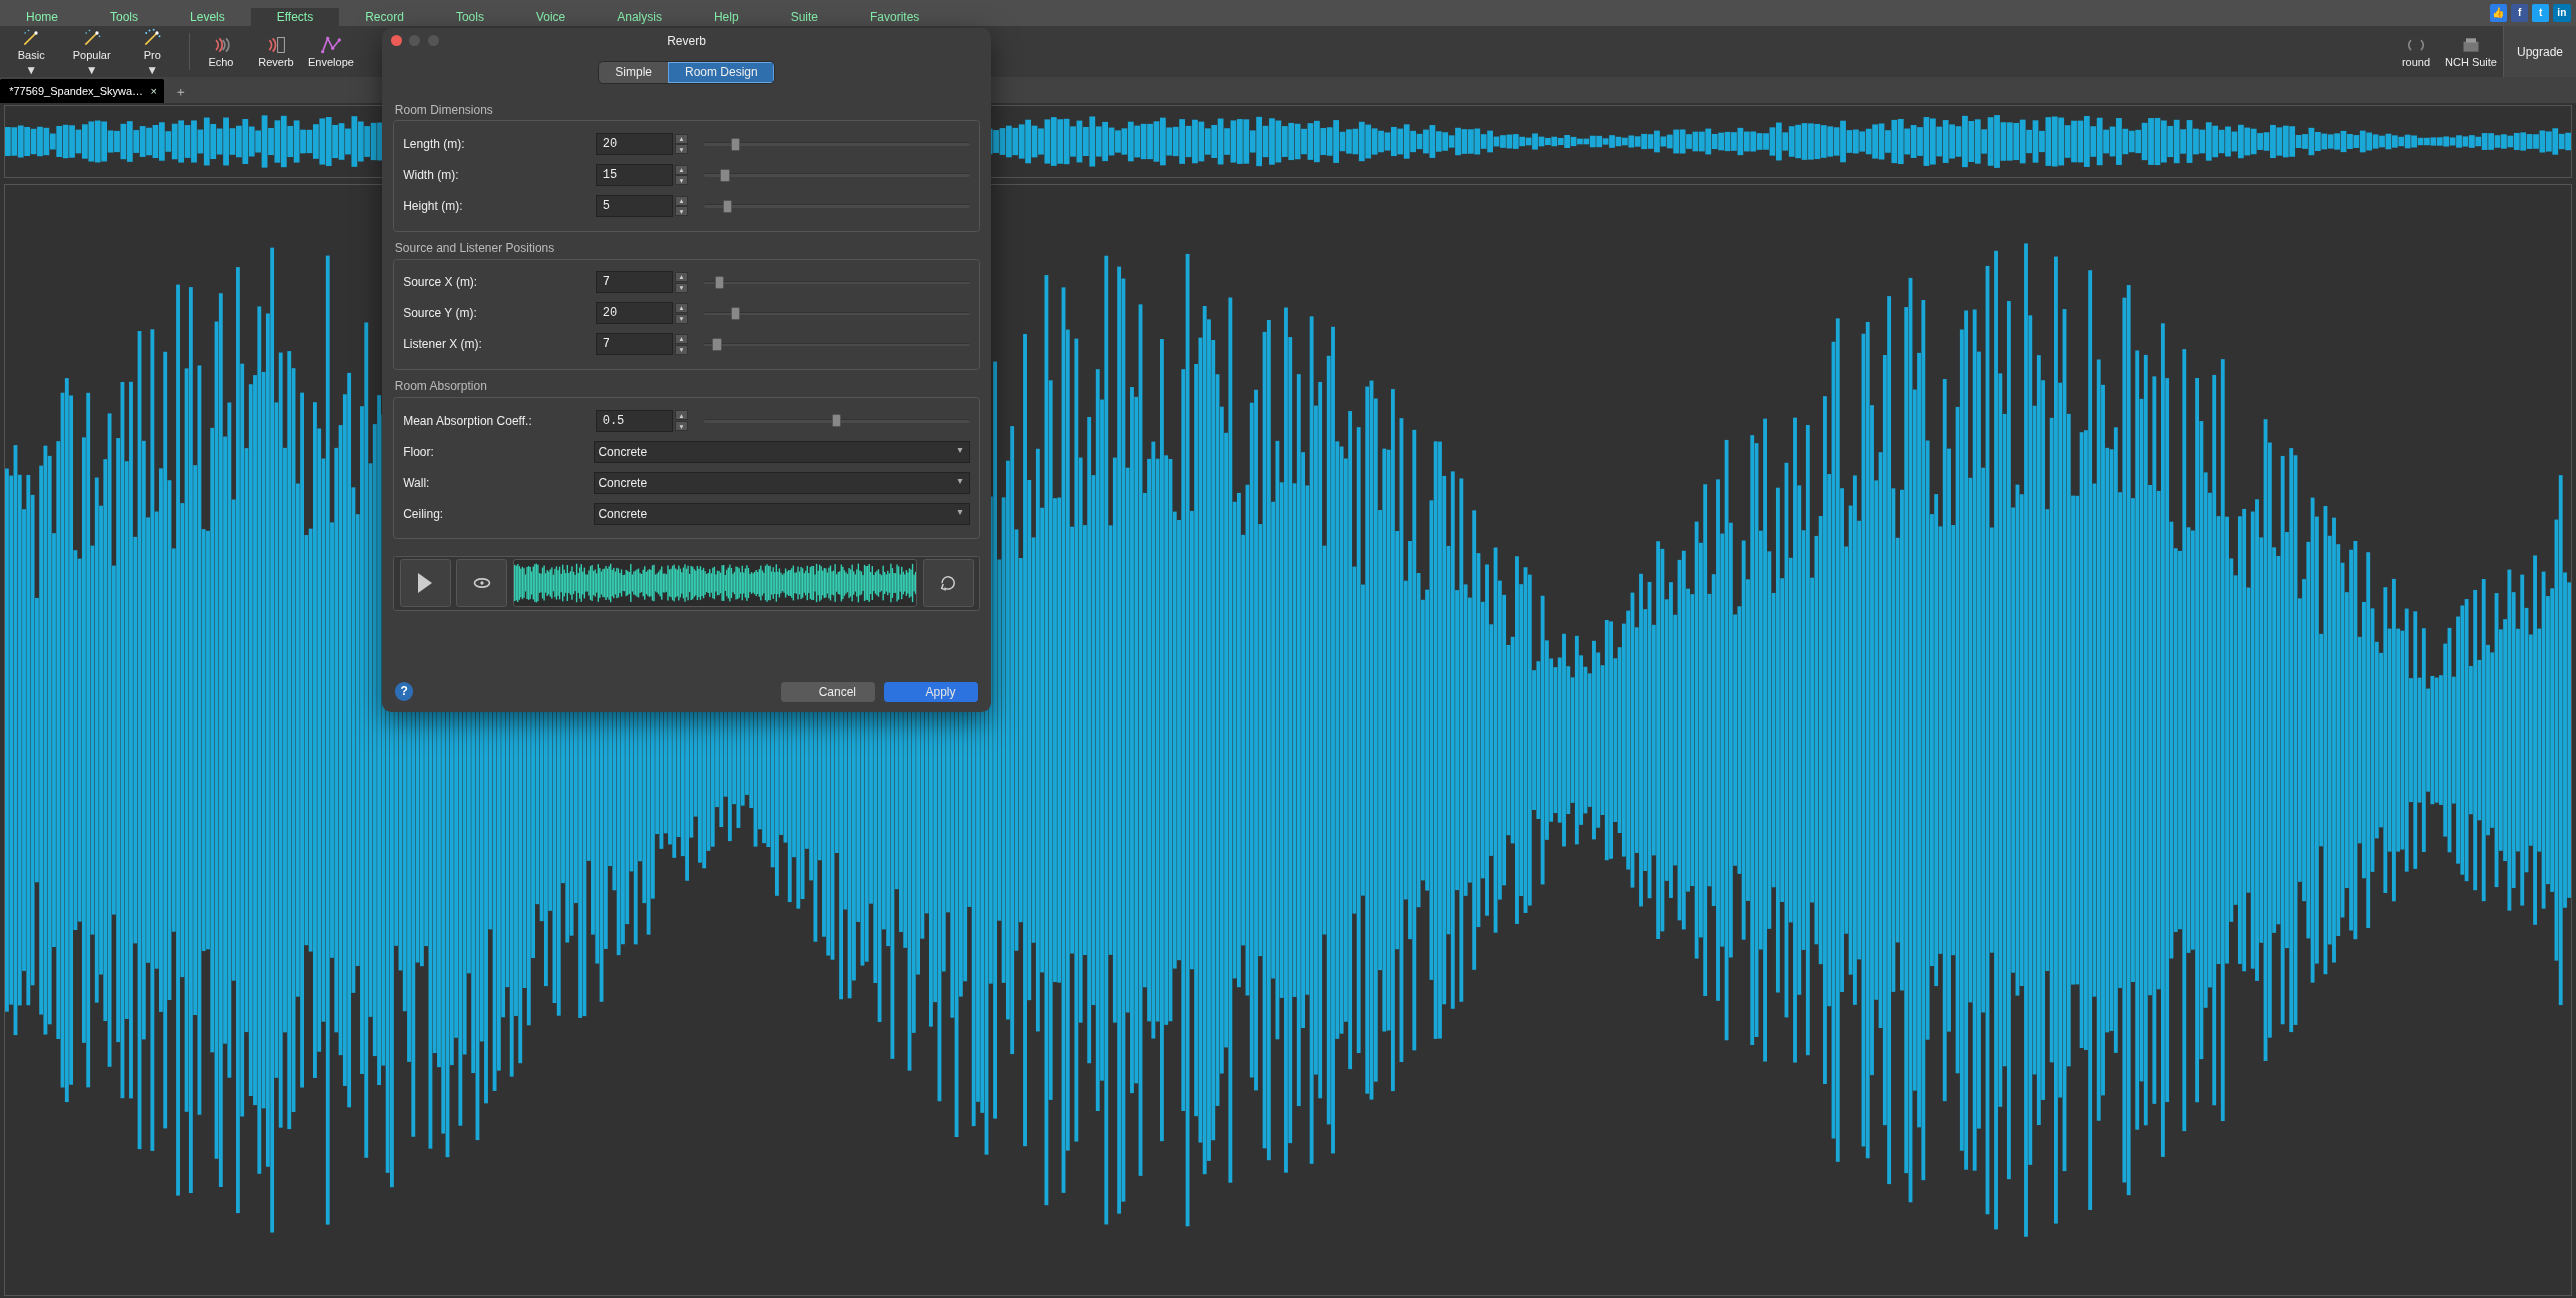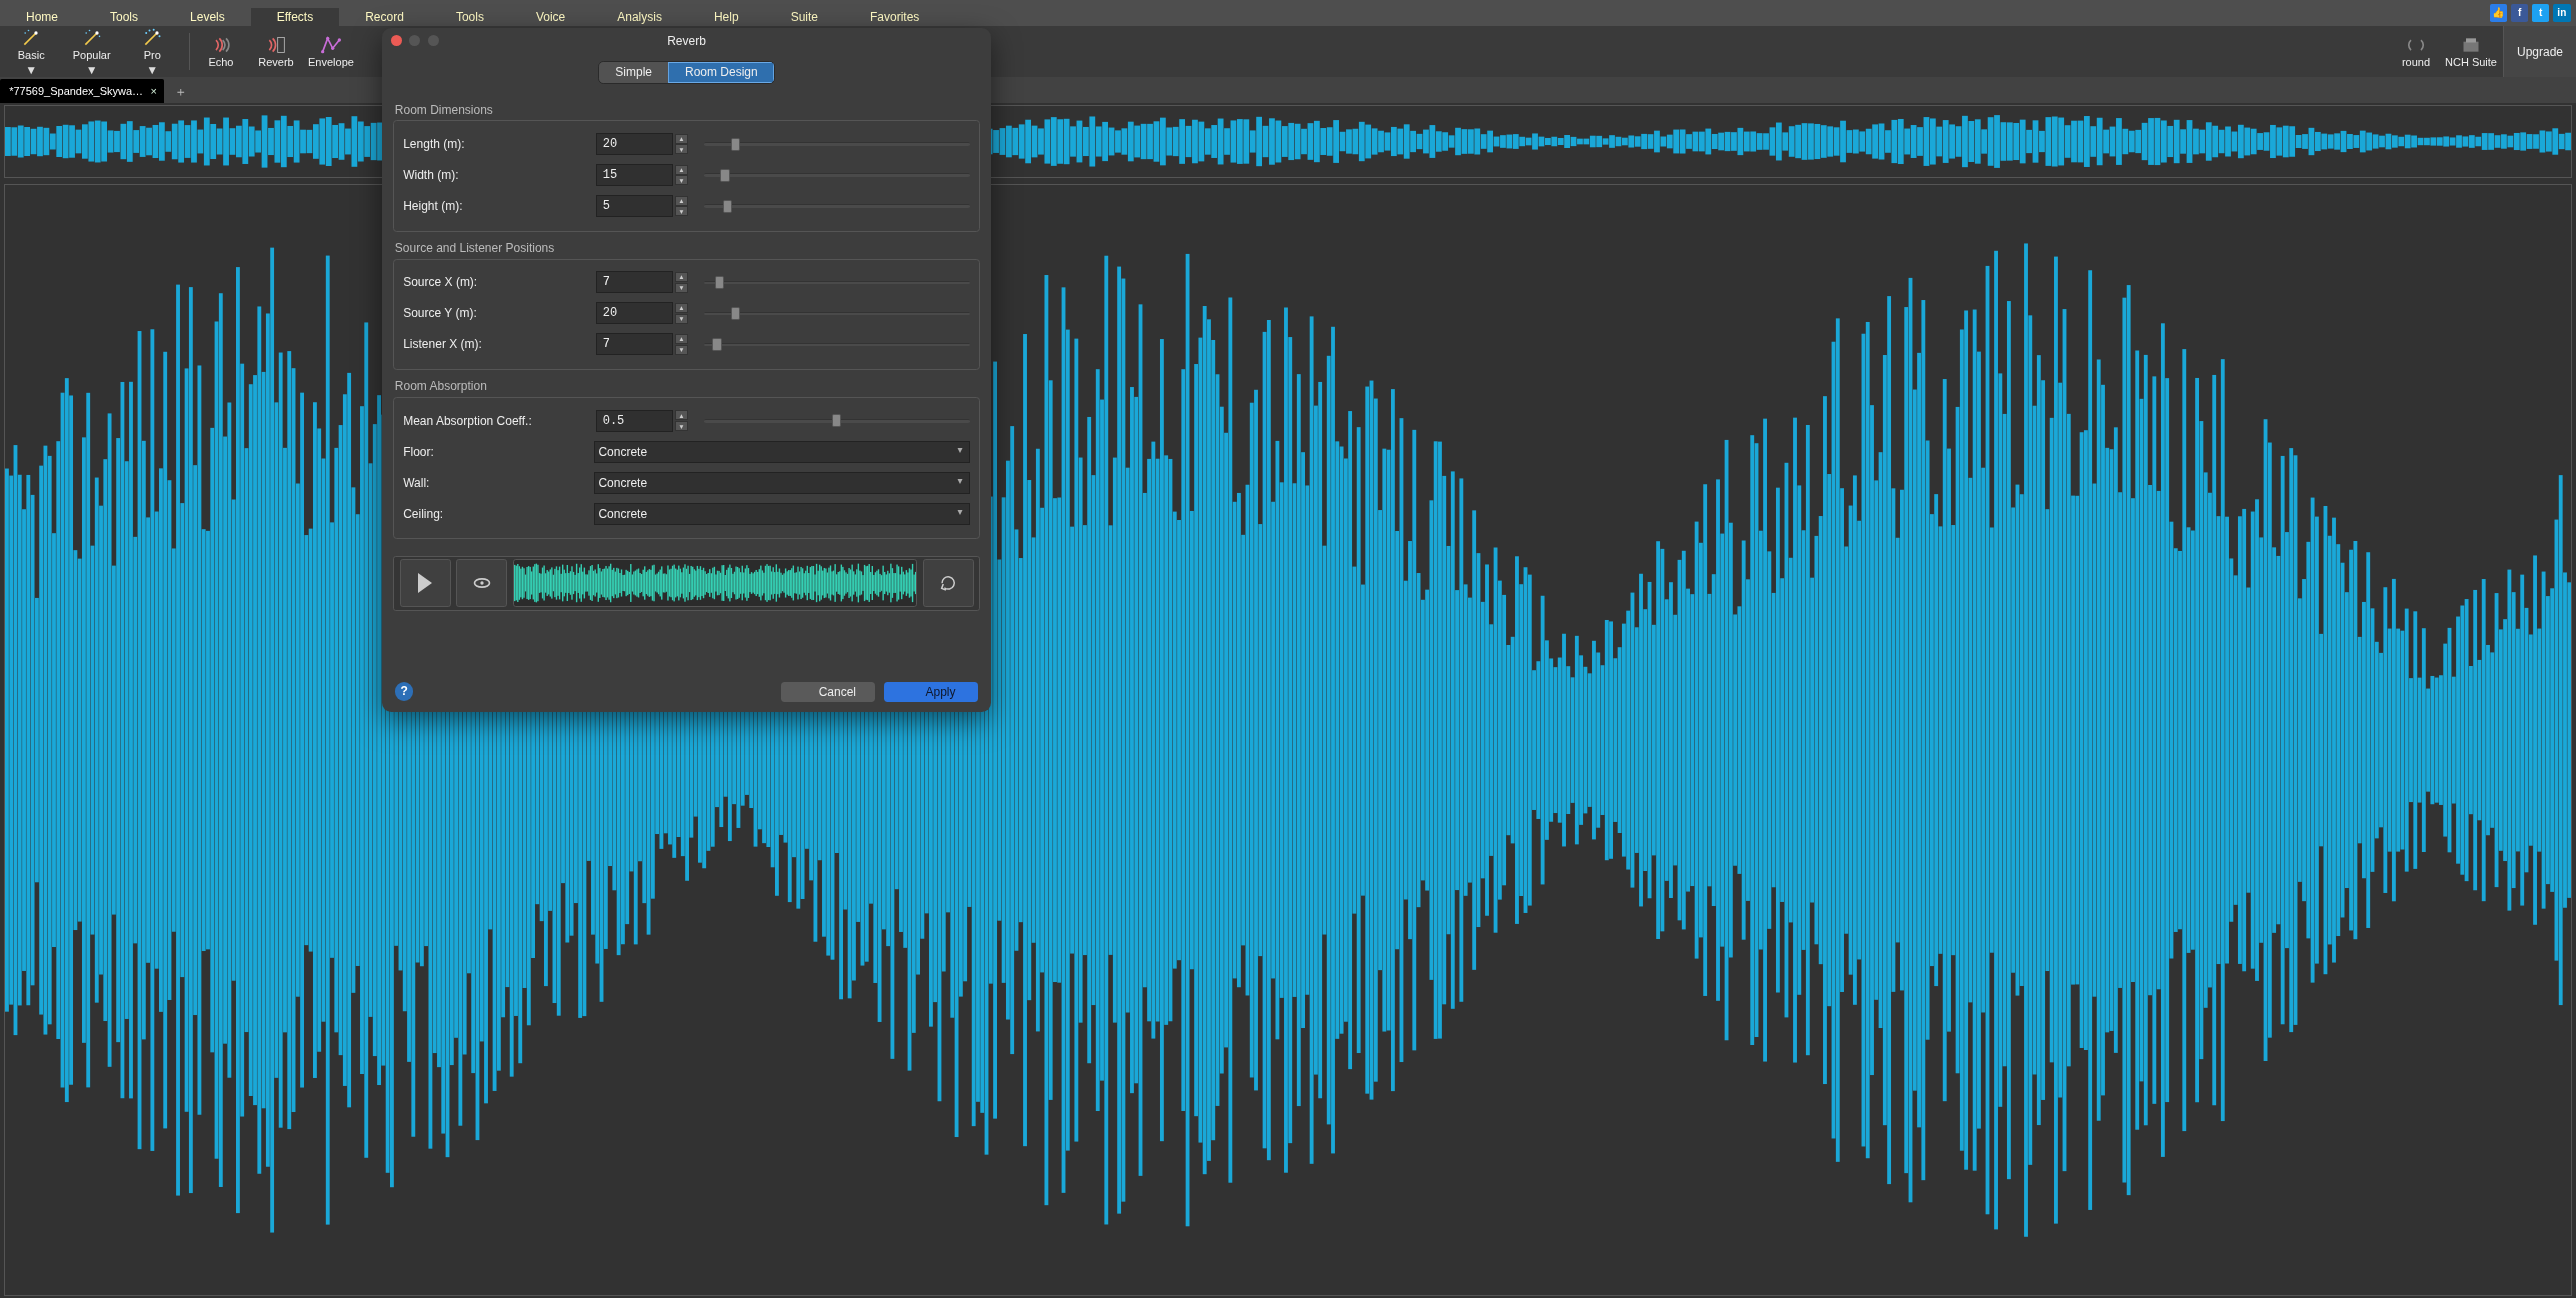--- a/index.html
+++ b/index.html
@@ -1,21 +1,21 @@
 <!DOCTYPE html>
 <html style="font-size:14.7px"><head>
 <meta charset="utf-8">
 <style>
   * { box-sizing: border-box; margin: 0; padding: 0; font-family: -apple-system, "Segoe UI", Arial, sans-serif; }
   html, body { width: 100%; height: 100%; background: #2a2a2a; overflow: hidden; }
   body { font-size: 12px; color: #ddd; position: relative; }
 
   
   .menubar { height: 26px; background: #4e4e4e; display: flex; align-items: stretch; position: relative; }
-  .menubar .menu-item { padding: 0 26px; display: flex; align-items: center; color: #fef9c3; cursor: pointer; margin-top: 8px; }
+  .menubar .menu-item { padding: 0 26px; display: flex; align-items: center; color: #86efac; cursor: pointer; margin-top: 8px; }
   .menubar .menu-item.active { background: #3a3a3a; }
   .menubar .right-icons { position: absolute; right: 5.5px; top: 0; height: 100%; display: flex; align-items: center; gap: 3.7px; }
   .social { width: 17.4px; height: 17.4px; display: flex; align-items: center; justify-content: center; color: #fff; font-size: 10px; font-weight: bold; border-radius: 1.8px; }
   .thumb { background: #2b7de9; }
   .fb   { background: #3b5998; }
   .tw   { background: #1da1f2; }
   .li   { background: #0077b5; }
 
   
   .ribbon { height: 51px; background: #3a3a3a; display: flex; align-items: center; padding: 0 3.7px; position: relative; }
@@ -79,21 +79,21 @@
   .pv-btn.big { width: 51px; }
   .pv-wave { flex: 1; height: 48px; background: #2b2b2b; border: 0.9px solid #555; border-radius: 2.8px; position: relative; overflow: hidden; }
   .play-tri { width: 0; height: 0; border-left: 14.7px solid #ccc; border-top: 10px solid transparent; border-bottom: 10px solid transparent; }
 
   
   .dlg-footer { height: 40px; display: flex; align-items: center; padding: 0 13px; }
   .help-ic { width: 18.3px; height: 18.3px; border-radius: 50%; background: #2d6fb7; display: flex; align-items: center; justify-content: center; color: #fff; font-size: 12px; font-weight: bold; cursor: pointer; }
   .spacer { flex: 1; }
   .dlg-btn { width: 94px; height: 20px; border-radius: 3.7px; border: none; font-size: 12px; cursor: pointer; margin-left: 9.2px; display: flex; align-items: center; justify-content: center; padding-left: 19px; }
   .btn-cancel { background: #5a5a5a; color: #eee; }
-  .btn-apply  { background: #2d73e0; color: #0f172a; }
+  .btn-apply  { background: #2d73e0; color: #e5e5e5; }
 </style>
 </head>
 <body>
 
 <div class="menubar">
 
   <div class="menu-item">Home</div>
     <div class="menu-item">Tools</div>
     <div class="menu-item">Levels</div>
     <div class="menu-item active">Effects</div>

